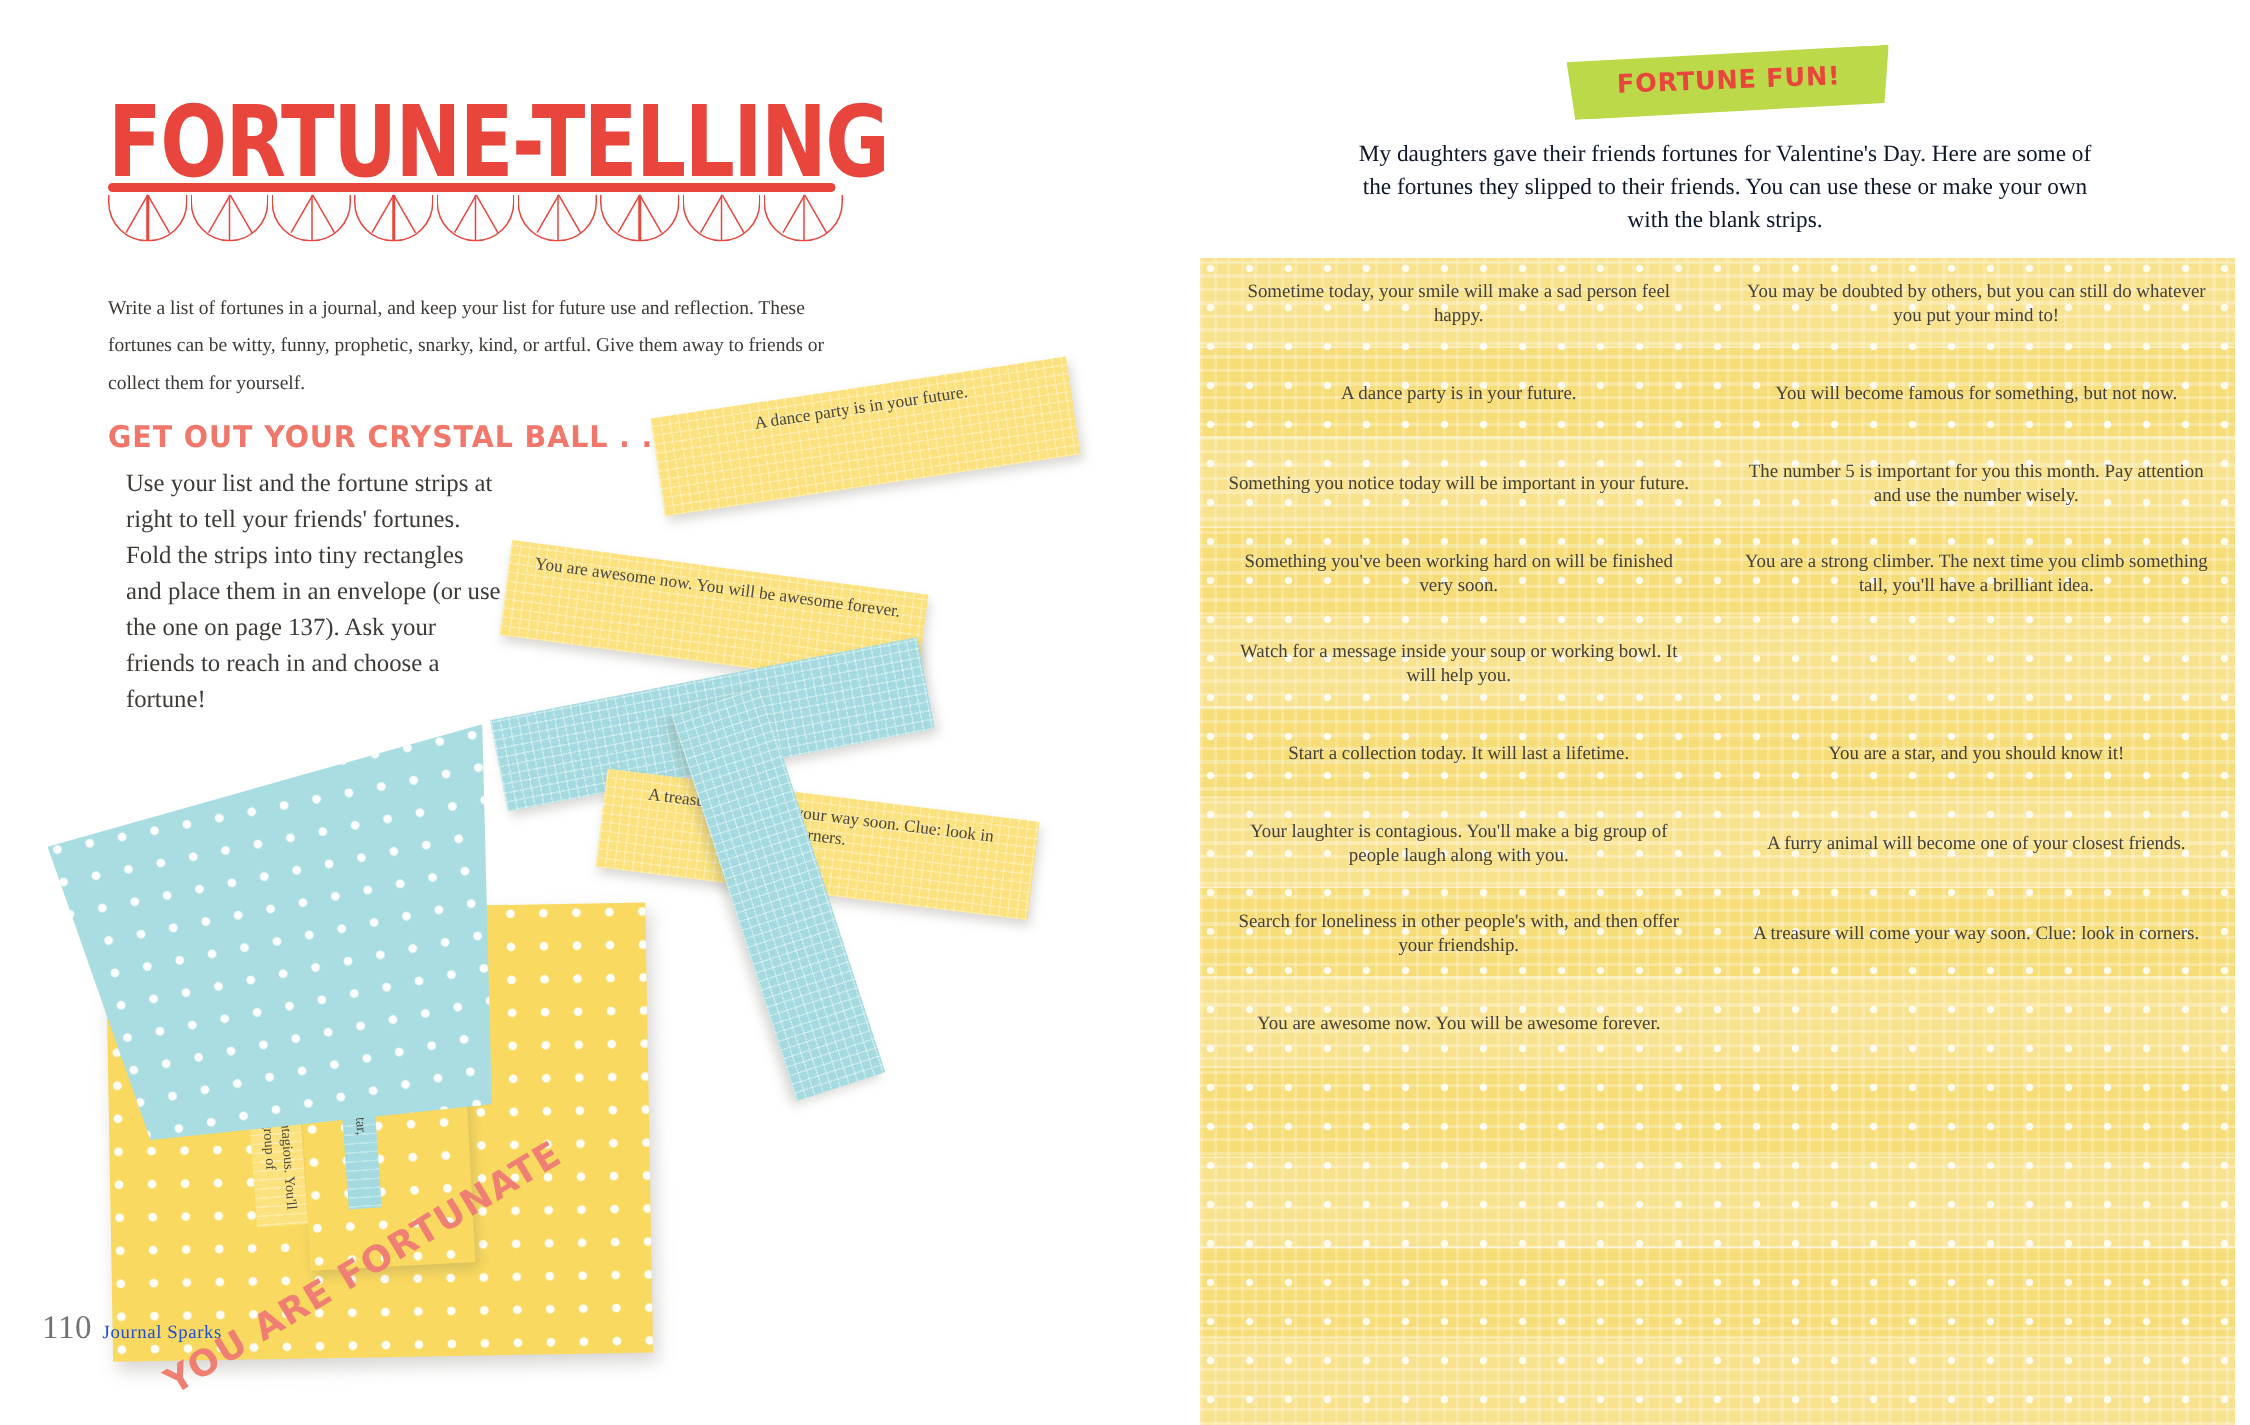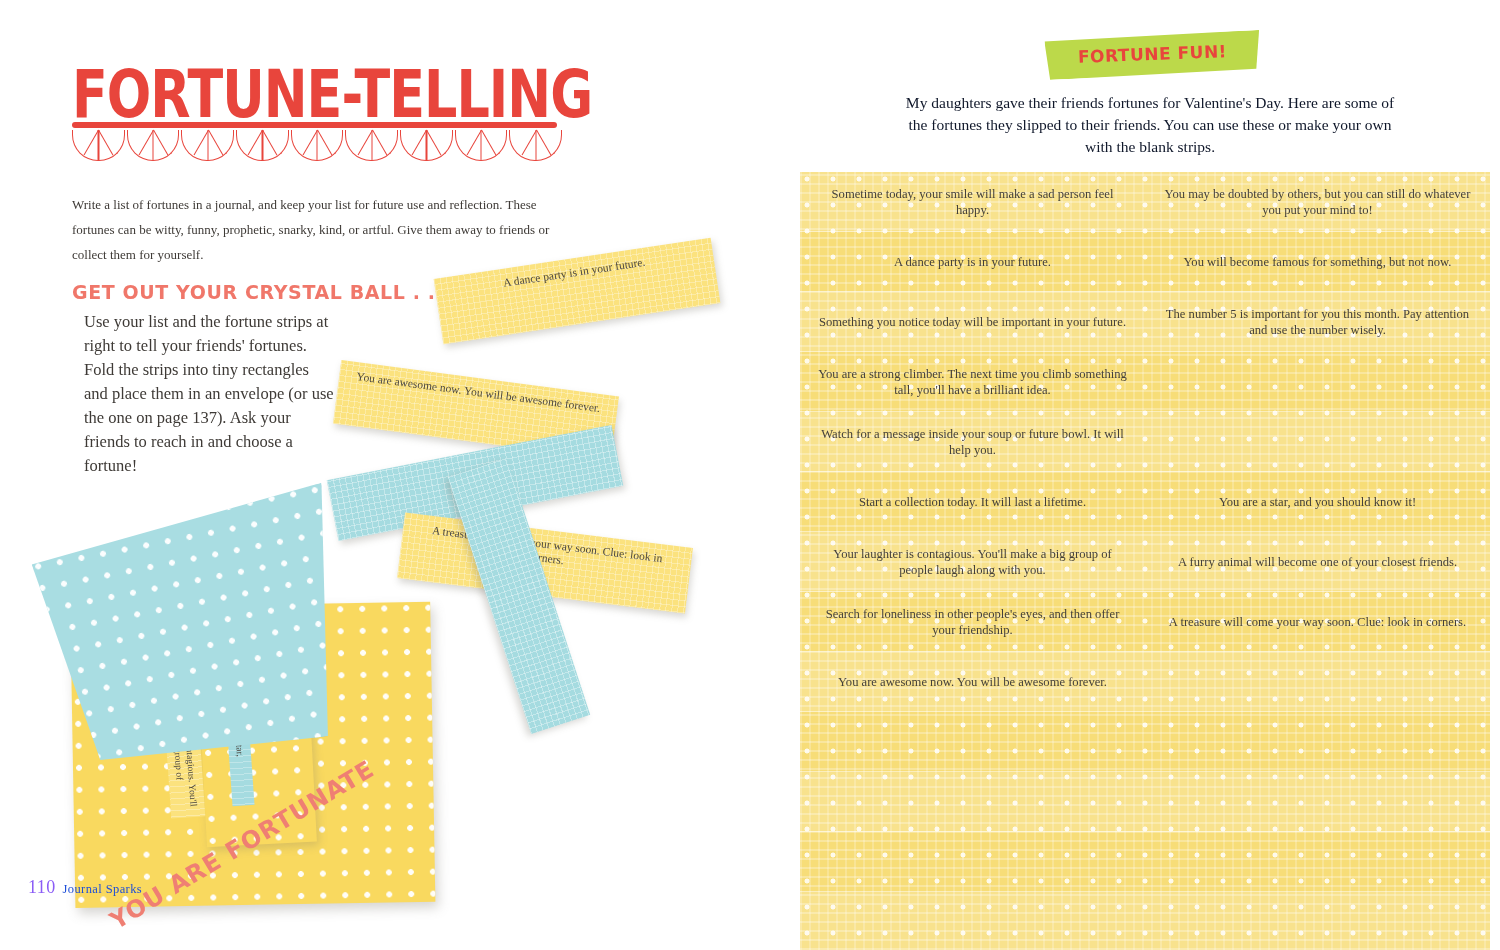--- a/index.html
+++ b/index.html
@@ -117,21 +117,21 @@
   }
 
   .page-number {
     position: absolute;
     left: 28px;
     bottom: 34px;
     font-size: 15px;
     color: #6d6762;
     letter-spacing: 0.4px;
   }
-  .page-number .num { font-size: 18px; color: #8b5cf6; }
+  .page-number .num { font-size: 22px; color: #737373; }
   .page-number .bookname { font-size: 12.5px; margin-left: 7px; color: #1d4ed8; }
 
   
   .photo {
     position: absolute;
     left: 0; top: 230px;
     width: 760px; height: 720px;
   }
 
   .strip {
@@ -400,35 +400,36 @@
         </div>
         <div class="frow">
           <div class="fcell">A dance party is in your future.</div>
           <div class="fcell">You will become famous for something, but not now.</div>
         </div>
         <div class="frow">
           <div class="fcell">Something you notice today will be important in your future.</div>
           <div class="fcell">The number 5 is important for you this month. Pay attention and use the number wisely.</div>
         </div>
         <div class="frow">
+          <div class="fcell">Something you've been working hard on will be finished very soon.</div>
           <div class="fcell">You are a strong climber. The next time you climb something tall, you'll have a brilliant idea.</div>
         </div>
         <div class="frow">
-          <div class="fcell">Watch for a message inside your soup or future bowl. It will help you.</div>
+          <div class="fcell">Watch for a message inside your soup or working bowl. It will help you.</div>
         </div>
         <div class="frow">
           <div class="fcell">Start a collection today. It will last a lifetime.</div>
           <div class="fcell">You are a star, and you should know it!</div>
         </div>
         <div class="frow">
           <div class="fcell">Your laughter is contagious. You'll make a big group of people laugh along with you.</div>
           <div class="fcell">A furry animal will become one of your closest friends.</div>
         </div>
         <div class="frow">
-          <div class="fcell">Search for loneliness in other people's eyes, and then offer your friendship.</div>
+          <div class="fcell">Search for loneliness in other people's with, and then offer your friendship.</div>
           <div class="fcell">A treasure will come your way soon. Clue: look in corners.</div>
         </div>
         <div class="frow">
           <div class="fcell">You are awesome now. You will be awesome forever.</div>
           <div class="fcell"></div>
         </div>
         <div class="frow">
           <div class="fcell"></div>
           <div class="fcell"></div>
         </div>

